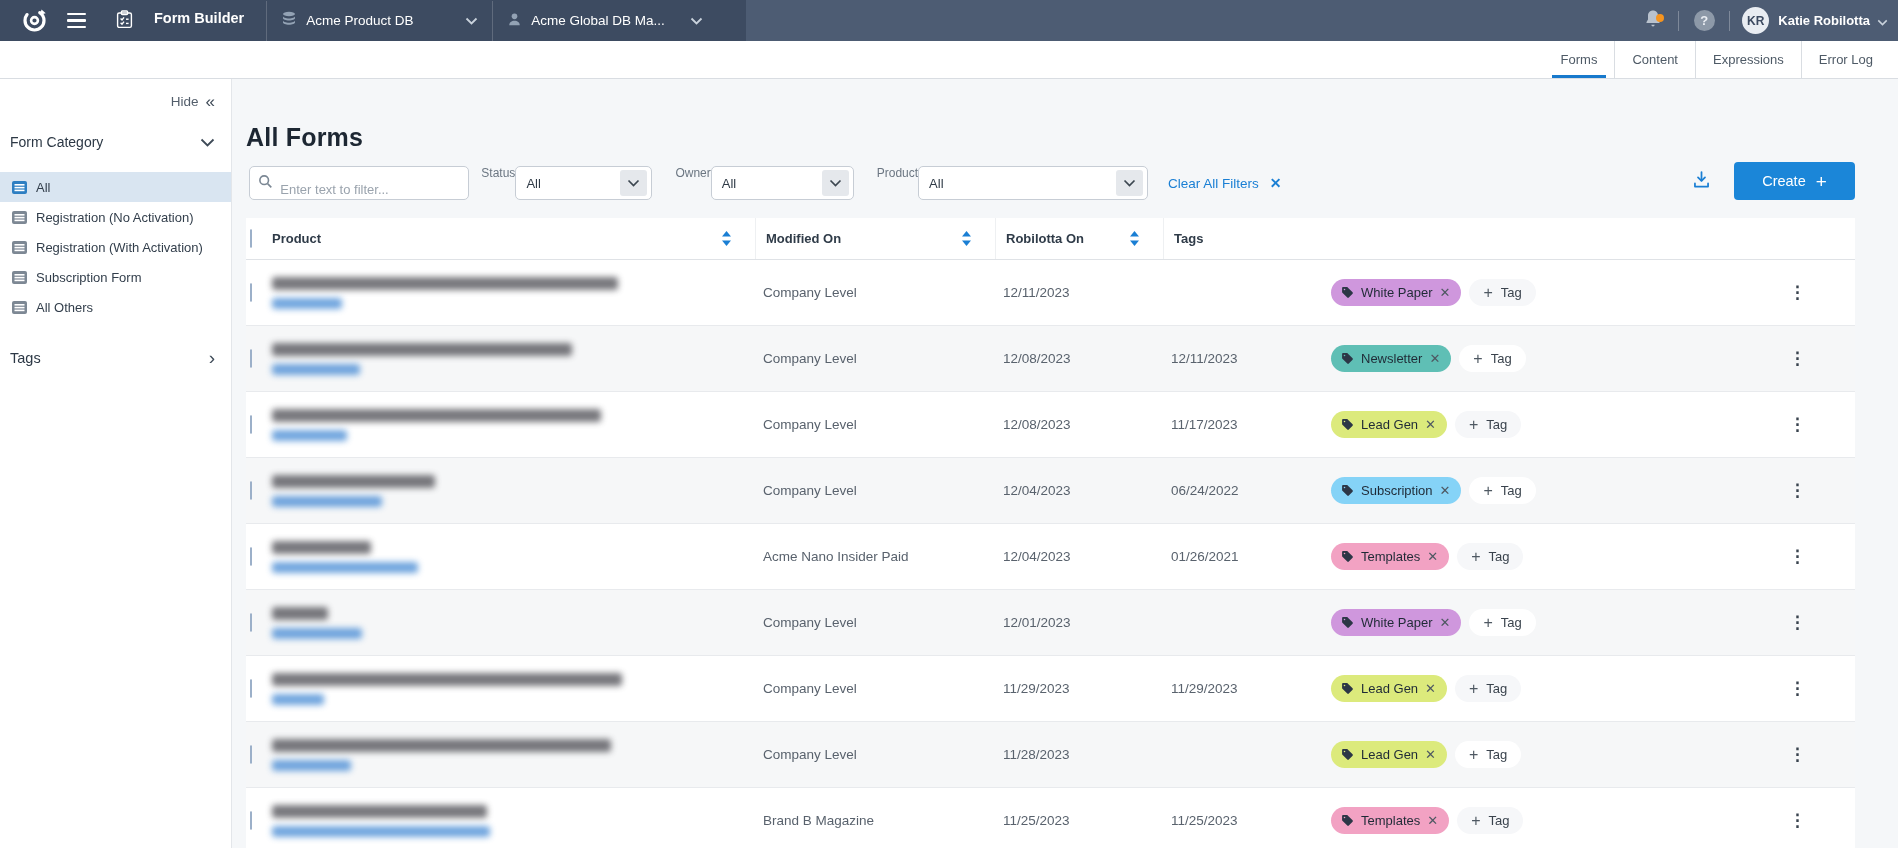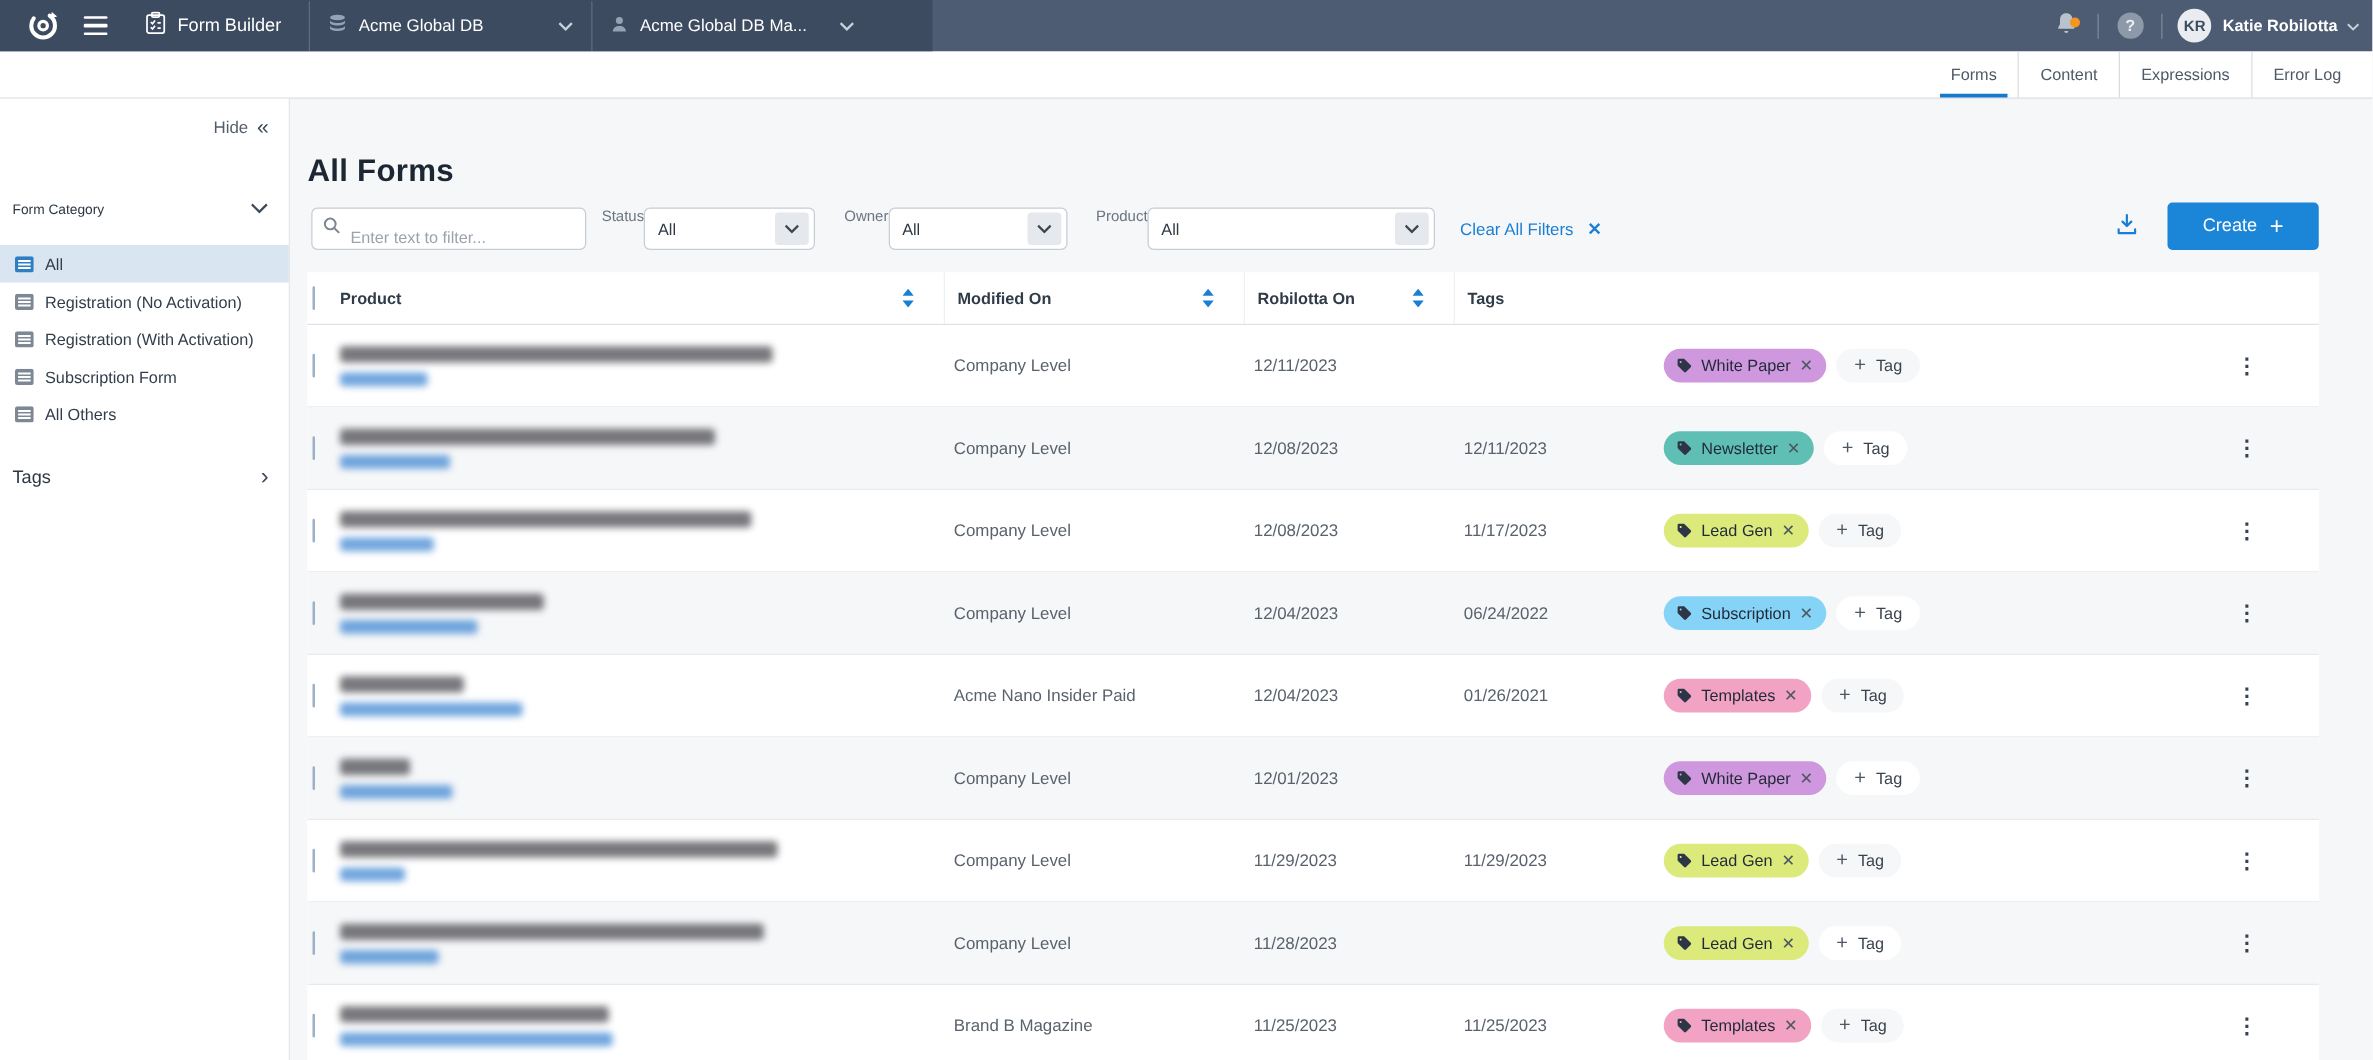--- a/index.html
+++ b/index.html
@@ -4,21 +4,21 @@
 <style>
   * { box-sizing: border-box; margin: 0; padding: 0; }
   html,body { width:1898px; height:848px; overflow:hidden; font-family:"Liberation Sans", sans-serif; background:#f5f7f9; }
 
   
   .navbar { position:relative; height:41px; background:#4d5c73; display:flex; align-items:stretch; color:#fff; }
   .nav-left { display:flex; align-items:center; background:#3d4b61; width:746px; padding:0 0 0 14px; }
   .logo { width:40px; display:flex; align-items:center; justify-content:center; }
   .hamburger { width:44px; display:flex; flex-direction:column; gap:4px; align-items:center; justify-content:center; cursor:pointer; }
   .hamburger span { width:19px; height:2.6px; background:#fff; border-radius:1px; }
-  .app-chip { display:flex; align-items:center; gap:9px; padding:0 22px 0 18px; font-size:14.5px; font-weight:normal; }
+  .app-chip { display:flex; align-items:flex-start; gap:21px; padding:0 22px 0 18px; font-size:14.5px; font-weight:bold; }
   .nav-divider { width:1px; height:40px; background:rgba(255,255,255,0.18); }
   .nav-select { display:flex; align-items:center; gap:9px; padding:0 14px; font-size:13.5px; cursor:pointer; }
   .nav-select .sel-label { width:150px; white-space:nowrap; overflow:hidden; text-overflow:ellipsis; }
   .nav-right { margin-left:auto; display:flex; align-items:center; gap:0; padding-right:10px; }
   .icon-btn { width:42px; display:flex; align-items:center; justify-content:center; position:relative; cursor:pointer; }
   .bell-badge { position:absolute; top:6px; right:10px; width:8px; height:8px; border-radius:50%; background:#f5941f; }
   .help-circle { width:21px; height:21px; border-radius:50%; background:#8d99a8; color:#e9edf2; font-size:13px; font-weight:bold; display:flex; align-items:center; justify-content:center; }
   .vdiv { width:1px; height:20px; background:rgba(255,255,255,0.28); margin:0 4px; }
   .avatar { width:27px; height:27px; border-radius:50%; background:#e9edf2; color:#3d4b61; font-size:12px; font-weight:bold; display:flex; align-items:center; justify-content:center; margin:0 9px 0 8px; }
   .user-name { font-size:13px; font-weight:bold; margin-right:7px; }
@@ -27,21 +27,21 @@
   .tabsbar { height:38px; background:#fff; border-bottom:1px solid #d9dde2; display:flex; justify-content:flex-end; align-items:stretch; padding-right:8px; }
   .tab { position:relative; display:flex; align-items:center; padding:0 17px; font-size:13px; color:#4e5a66; cursor:pointer; }
   .tab + .tab { border-left:1px solid #d9dde2; }
   .tab.active::after { content:""; position:absolute; left:8px; right:8px; bottom:0; height:3px; background:#1779cc; }
 
   
   .shell { position:relative; height:769px; display:flex; }
   .sidebar { width:232px; background:#fff; border-right:1px solid #e3e6ea; flex:none; padding-top:14px; }
   .hide-row { display:flex; justify-content:flex-end; align-items:center; gap:7px; padding-right:16px; color:#535e6b; font-size:13.5px; cursor:pointer; }
   .hide-row .chev2 { font-size:17px; color:#3e4a57; line-height:1; }
-  .cat-row { display:flex; justify-content:space-between; align-items:center; padding:0 16px 0 10px; margin-top:52px; font-size:11px; color:#2c3845; cursor:pointer; }
+  .cat-row { display:flex; justify-content:space-between; align-items:center; padding:0 16px 0 10px; margin-top:24px; font-size:14px; color:#2c3845; cursor:pointer; }
   .side-list { margin-top:22px; }
   .side-item { display:flex; align-items:center; gap:9px; height:30px; padding:0 8px 0 12px; font-size:13px; color:#323e4b; cursor:pointer; }
   .side-item.active { background:#d9e5f1; }
   .tags-row { display:flex; justify-content:space-between; align-items:center; padding:0 16px 0 10px; margin-top:26px; font-size:14.5px; color:#2c3845; cursor:pointer; }
   .tags-row .chevR { font-size:19px; color:#3e4a57; line-height:1; }
 
   .main { flex:1; padding:12px 43px 0 14px; }
   .page-title { font-size:25px; font-weight:bold; color:#1d2733; letter-spacing:0.2px;margin-top:32px; }
 
   
@@ -118,21 +118,21 @@
     </div>
     <div class="nav-divider"></div>
     <div class="nav-select">
       <span>
         <svg width="16" height="16" viewBox="0 0 16 16" fill="#93a2b4">
           <ellipse cx="8" cy="3" rx="6" ry="2.2"></ellipse>
           <path d="M2 5.2c0 1.2 2.7 2.2 6 2.2s6-1 6-2.2v2c0 1.2-2.7 2.2-6 2.2s-6-1-6-2.2z"></path>
           <path d="M2 9.6c0 1.2 2.7 2.2 6 2.2s6-1 6-2.2v2c0 1.2-2.7 2.2-6 2.2s-6-1-6-2.2z"></path>
         </svg>
       </span>
-      <span class="sel-label">Acme Global DB</span>
+      <span class="sel-label">Acme Product DB</span>
       <span>
         <svg width="13" height="8" viewBox="0 0 13 8" fill="none" stroke="#c9d2dc" stroke-width="1.8">
             <path d="M1.5 1.5 L6.5 6.5 L11.5 1.5"></path>
           </svg>
       </span>
     </div>
     <div class="nav-divider"></div>
     <div class="nav-select">
       <span>
         <svg width="15" height="15" viewBox="0 0 16 16" fill="#93a2b4">

